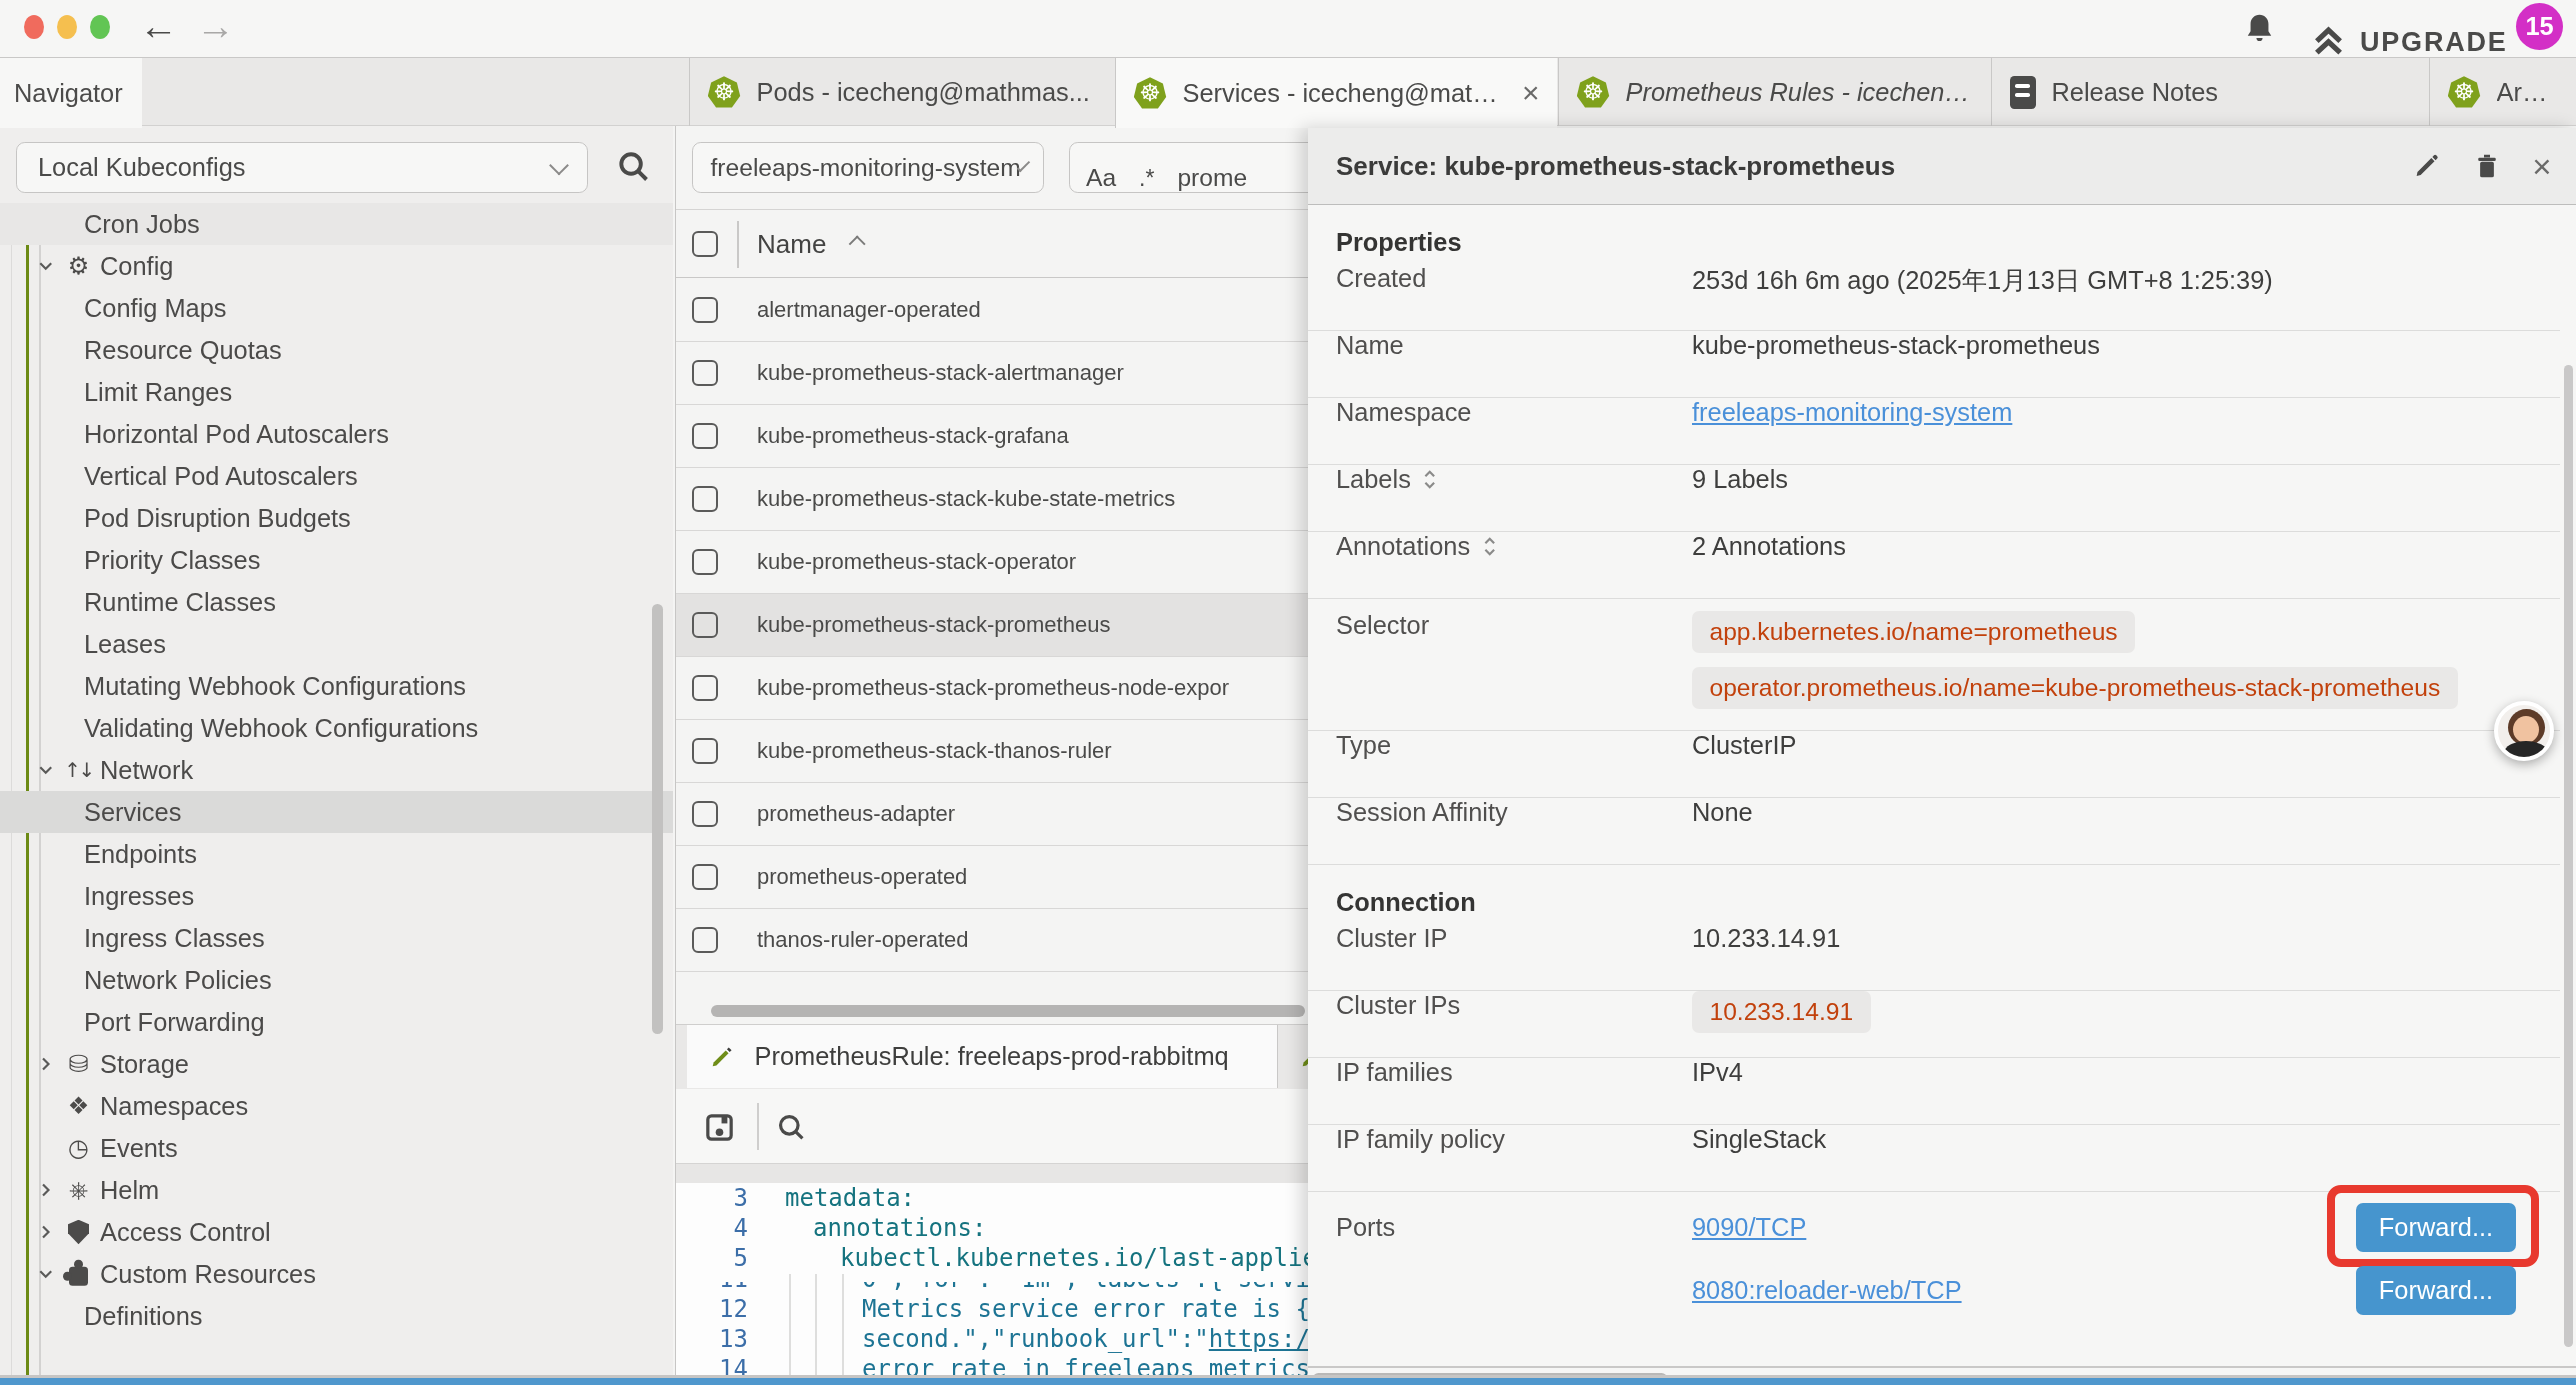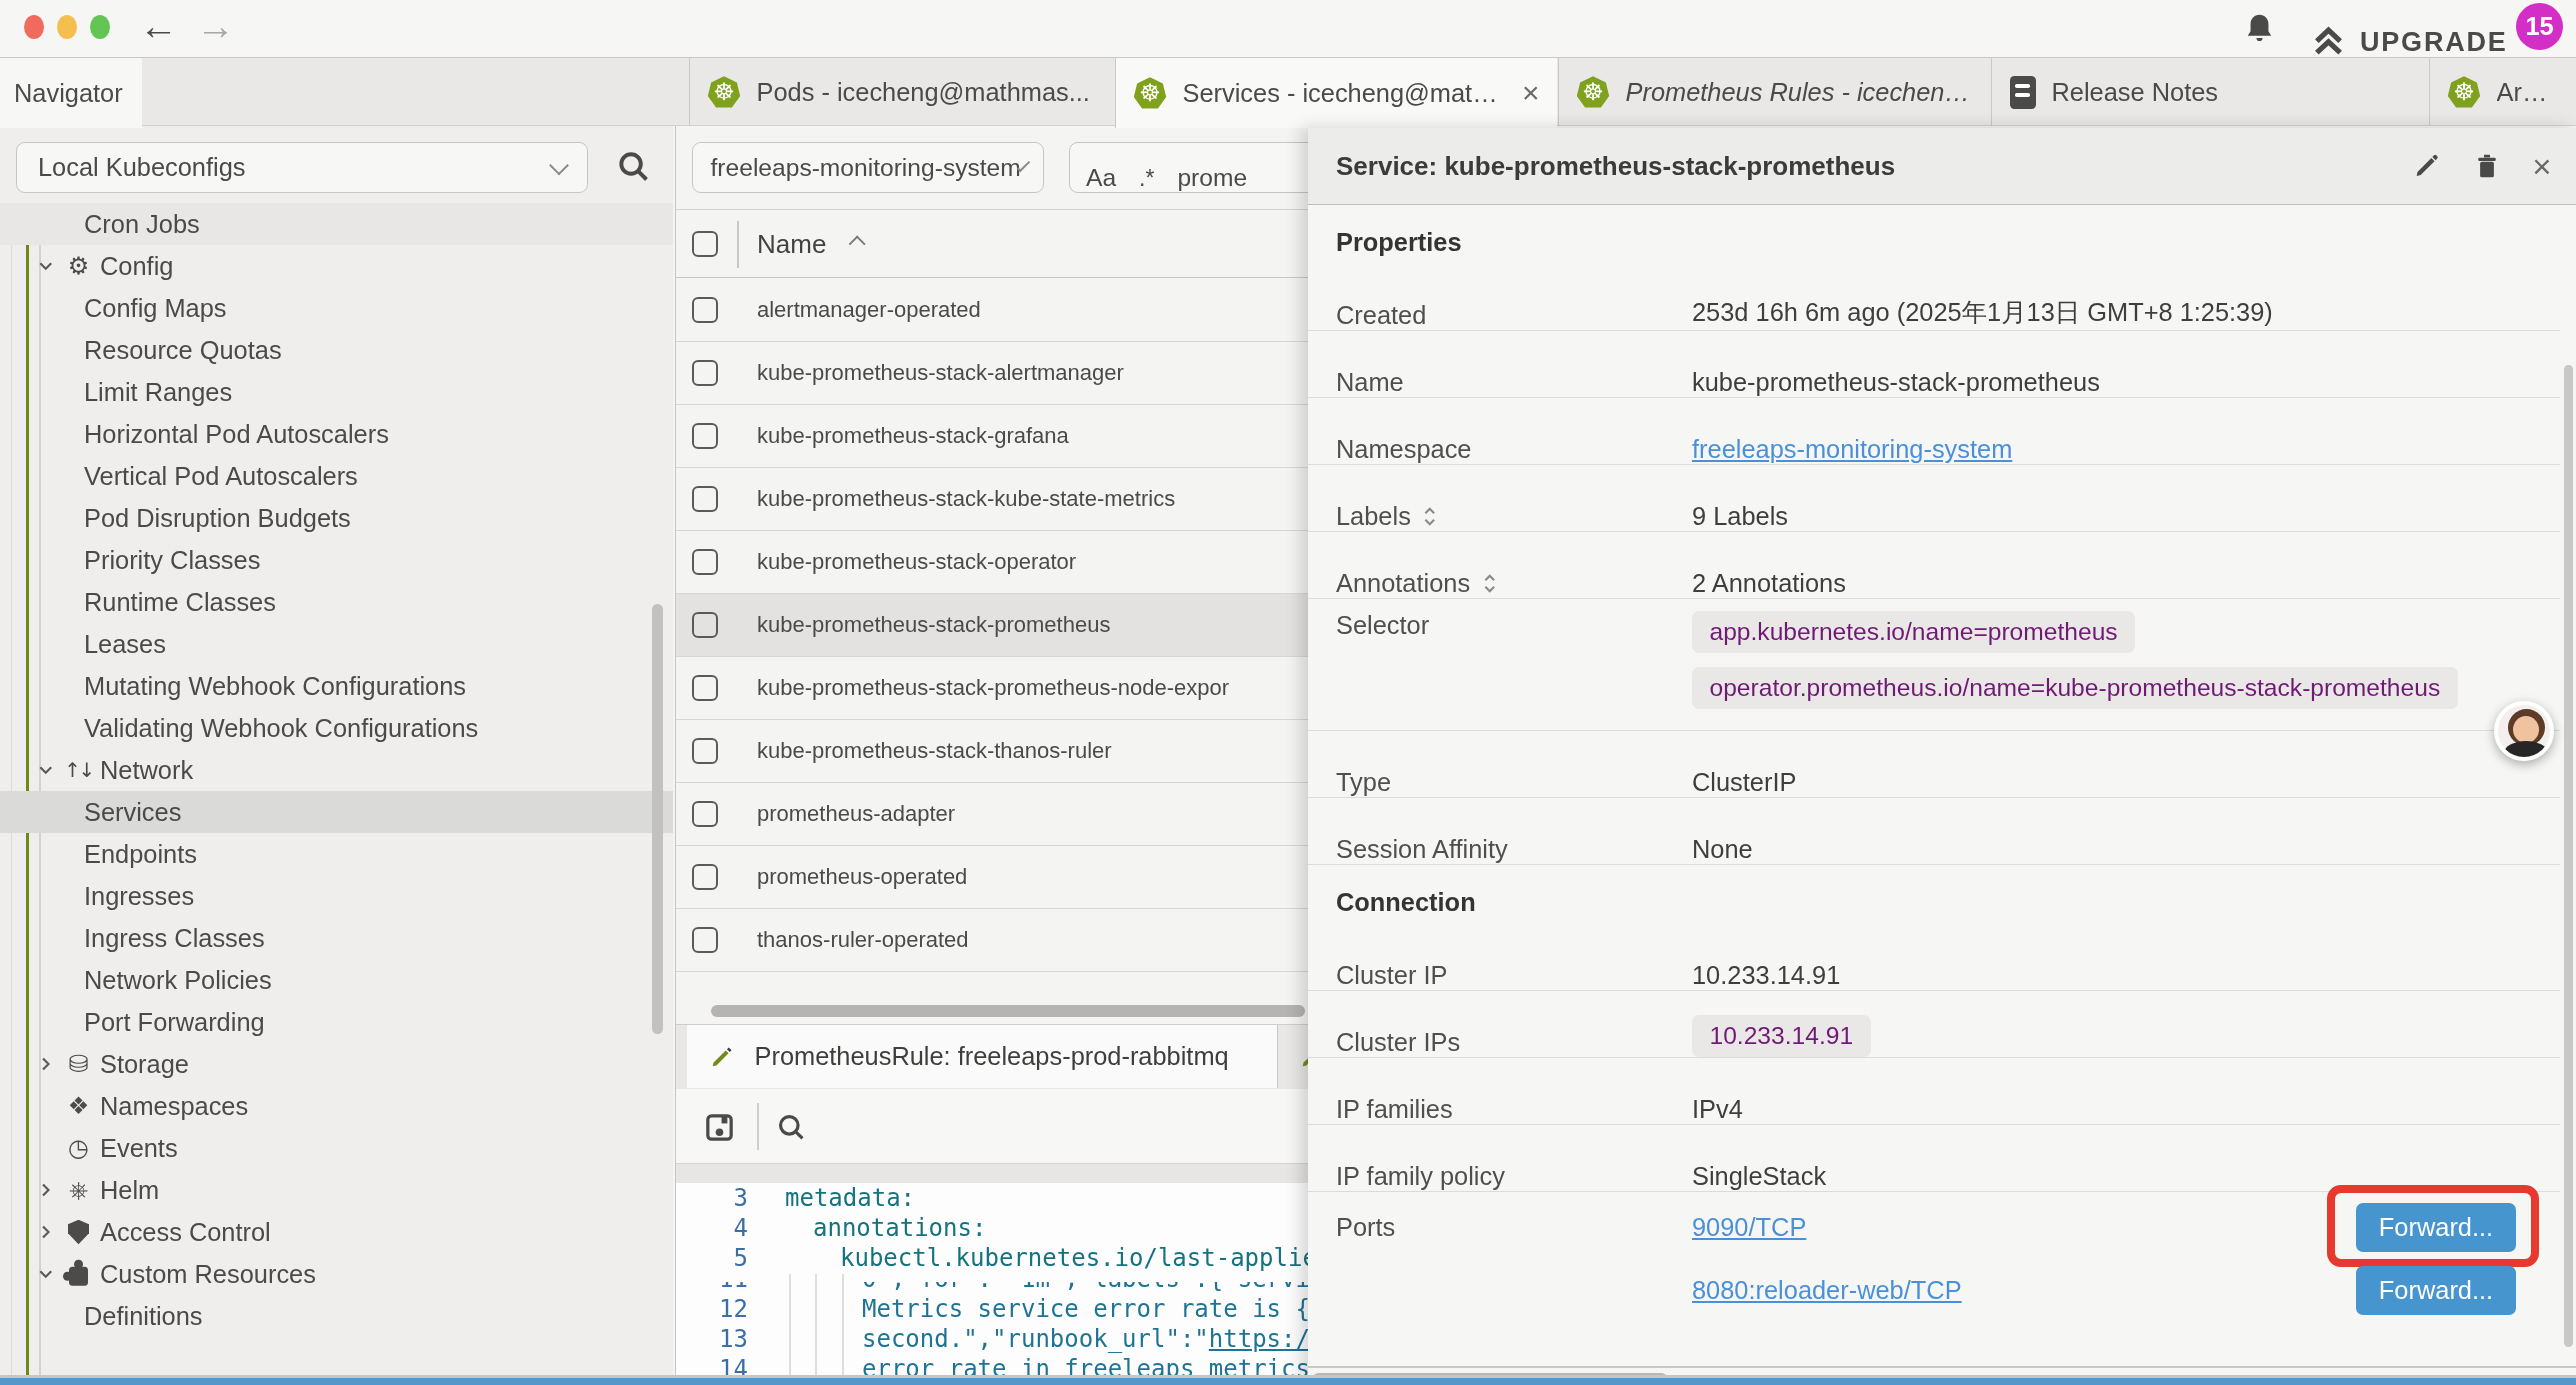--- a/index.html
+++ b/index.html
@@ -101,27 +101,27 @@
   
   #detail{position:absolute;left:1308px;top:128px;width:1268px;height:1257px;background:#f6f6f5;z-index:10;
           box-shadow:-7px 0 16px rgba(0,0,0,.16)}
   #detail-header{position:absolute;left:0;top:0;width:100%;height:77px;background:#ececeb;border-bottom:1.8px solid #bdbdbc;
           display:flex;align-items:center;padding:0 24.6px 0 28px}
   #detail-title{font-size:26px;font-weight:700;color:#3b3b3a;white-space:nowrap}
   #detail-actions{margin-left:auto;display:flex;align-items:center;gap:30px}
   #detail-close{font-size:33px;color:#6a6a69;line-height:1}
   #detail-body{position:absolute;left:0;top:77px;right:0;bottom:0;overflow:hidden}
   .dheading{margin:23px 0 7px 28px;font-size:25.4px;font-weight:700;color:#343433}
-  .drow{display:flex;align-items:flex-end;min-height:67px;border-bottom:1.8px solid #dcdcdb;padding-left:28px;margin-right:16px}
+  .drow{display:flex;align-items:flex-start;min-height:67px;border-bottom:1.8px solid #dcdcdb;padding-left:28px;margin-right:16px}
   .dlabel{width:356px;flex:none;font-size:25.4px;color:#504f4e;display:flex;align-items:center;gap:10.5px}
   .dvalue{font-size:25.4px;color:#3e3e3d}
   .dlink{color:var(--link);text-decoration:underline}
   .drow.chips{min-height:132px;align-items:flex-start;padding-top:12.3px}
   .chipcol{display:flex;flex-direction:column;gap:14px;align-items:flex-start}
-  .chip{background:#e9e8e7;border-radius:7px;padding:7px 17.5px;font-size:24.6px;color:#701a75;white-space:nowrap}
+  .chip{background:#e9e8e7;border-radius:7px;padding:7px 17.5px;font-size:24.6px;color:#c2410c;white-space:nowrap}
   .drow.ports{border-bottom:none;min-height:132px;align-items:flex-start;padding-top:3.5px}
   .drow.ports .dlabel{padding-top:17.5px}
   .portcol{flex:1;display:flex;flex-direction:column}
   .portline{position:relative;display:flex;align-items:center;height:63px}
   .portlink{font-size:25.4px;color:var(--link);text-decoration:underline}
   .fwd-btn{margin-left:auto;margin-right:44px;width:160px;height:49px;background:var(--btn);color:#fff;font-size:25.4px;
            border:none;border-radius:7px;display:flex;align-items:center;justify-content:center}
   .annotation{position:absolute;right:21px;top:-10.5px;width:212px;height:82px;border:8px solid var(--red);border-radius:14px;pointer-events:none}
   #detail-divider{position:absolute;left:0;top:1238px;right:0;height:1.8px;background:#c9c8c7}
   #detail-hthumb{position:absolute;left:5.3px;top:1245px;width:354px;height:10.5px;border-radius:5.3px;background:#b9b8b7}

